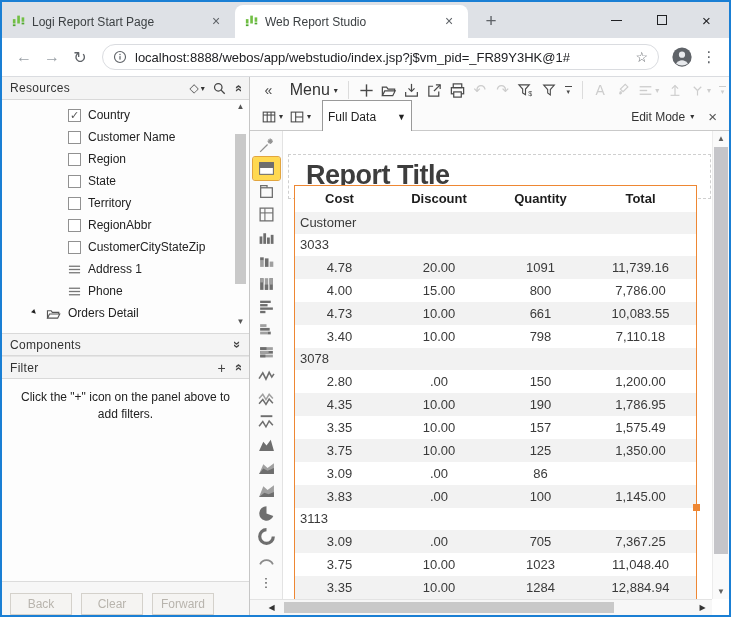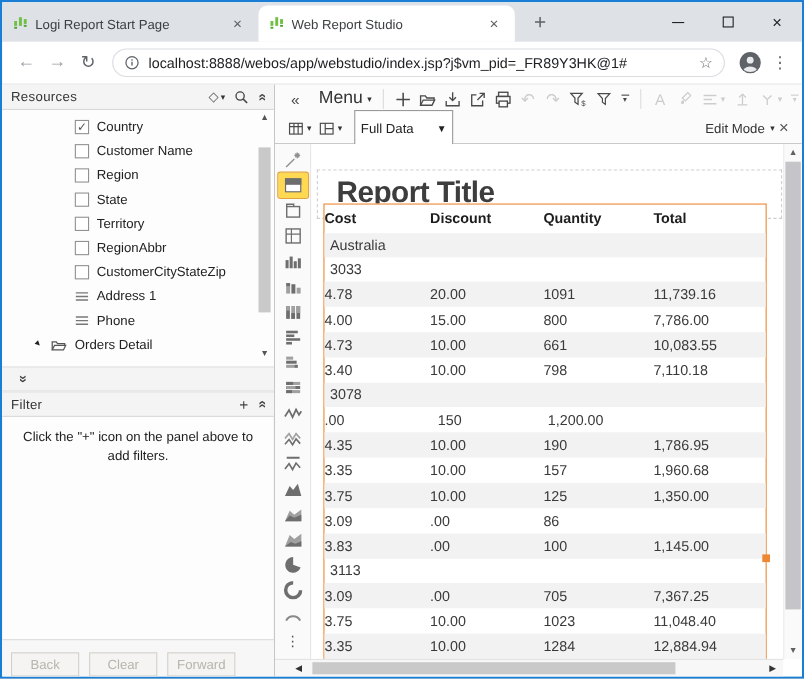--- a/index.html
+++ b/index.html
@@ -68,21 +68,21 @@
   .caret{ font-size:8px; color:#333; margin-left:2px; }
   .caret.gray{ color:#cdcdcd; }
   .mini-ovf{ display:inline-flex; flex-direction:column; align-items:center; line-height:5px; margin:0 3px; }
   .mini-ovf .bar{ width:7px; border-top:1px solid #4a4a4a; margin-bottom:2px; }
   .mini-ovf .car{ font-size:7px; color:#4a4a4a; }
   .mini-ovf.disabled .bar{ border-color:#cdcdcd; } .mini-ovf.disabled .car{ color:#cdcdcd; }
   .glyph-ic{ font-size:15px; }
   .select-box{ width:90px; height:20px; border:1px solid #9a9a9a; background:#fff; display:flex; align-items:center; font-size:12px; color:#222; padding:16px 5px; margin-left:8px; }
   .select-box .sel-val{ flex:1; }
   .select-box .sel-arrow{ font-size:9px; color:#222; }
-  .tb2-right{ margin-left:auto; display:flex; align-items:center; }
+  .tb2-right{ margin-left:auto; display:flex; align-items:center; gap:10px; }
   .editmode{ font-size:12px; color:#333; display:flex; align-items:center; gap:3px; }
   .xclose{ font-size:15px; color:#555; padding:0 4px; }
 
   .work{ flex:1; display:flex; min-height:0; }
   .palette{ width:33px; flex:0 0 auto; background:#fafafa; border-right:1px solid #e3e3e3; display:flex; flex-direction:column; align-items:center; padding-top:3px; }
   .pal-btn{ width:27px; height:23px; display:flex; align-items:center; justify-content:center; border-radius:2px; }
   .pal-btn.selected{ background:#ffd951; outline:1px solid #e2a53e; }
   .pal-btn svg{ display:block; }
   .pal-more{ font-size:13px; color:#555; }
 
@@ -91,21 +91,21 @@
   .report-title{ font-size:27px; font-weight:bold; color:#3d3d3d; margin:5px 0 0 17px; letter-spacing:-0.5px; }
 
   .rtable{ position:absolute; left:11px; top:54px; width:403px; border:1px solid #ee8733; background:#fff; }
   .t-row{ display:flex; }
   .t-row:nth-child(even){ background:#f2f2f2; }
   .t-head{ height:26px; font-weight:bold; }
   .t-head .t-cell{ line-height:26px; color:#1d1d1d; }
   .t-group{ height:22px; }
   .t-group .t-gcell{ width:100%; padding-left:5px; line-height:22px; font-size:13px; color:#3a3a3a; }
   .t-data{ height:23px; }
-  .t-cell{ font-size:13px; color:#3a3a3a; text-align:left; padding-right:7px; line-height:23px; }
+  .t-cell{ font-size:13px; color:#3a3a3a; text-align:center; padding-right:7px; line-height:23px; }
   .t-cell.c0{ width:96px; } .t-cell.c1{ width:103px; } .t-cell.c2{ width:100px; } .t-cell.c3{ width:100px; }
   .resize-handle{ position:absolute; right:-4px; top:318px; width:7px; height:7px; background:#ee8733; }
 
   .vscroll{ width:17px; flex:0 0 auto; background:#fafafa; border-left:1px solid #ececec; position:relative; }
   .vscroll .arr{ position:absolute; left:0; width:16px; height:15px; text-align:center; font-size:8px; color:#606060; line-height:15px; }
   .vscroll .thumb{ position:absolute; left:1px; width:14px; top:16px; bottom:45px; background:#c5c5c9; }
   .hscroll{ height:16px; flex:0 0 auto; background:#f7f7f7; border-top:1px solid #e3e3e3; position:relative; margin-right:17px; }
   .hscroll .arr{ position:absolute; top:0; width:15px; height:15px; text-align:center; font-size:8px; color:#333; line-height:15px; }
   .hscroll .thumb{ position:absolute; top:2px; height:11px; left:34px; width:330px; background:#c9c9c9; }
 </style>
@@ -256,20 +256,21 @@
             <span>Orders Detail</span>
           </div>
           <div class="minibar">
           <span class="arr" style="top:0">▲</span>
           <span class="thumb" style="top:32px; height:150px"></span>
           <span class="arr" style="bottom:0">▼</span>
         </div>
         </div>
 
       <div class="panel-header" style="border-top:1px solid #d9d9d9;">
+        <span class="ph-title">Components</span>
         <span class="ph-ic">
             <span class="chev-down">»</span>
           </span>
       </div>
 
       <div class="panel-header" style="border-top:1px solid #e5e5e5;">
         <span class="ph-title">Filter</span>
         <span class="ph-ic plus-sm">+</span>
         <span class="ph-ic">
             <span class="chev-up">»</span>
@@ -557,21 +558,21 @@
             <div class="report-title">Report Title</div>
           </div>
           <div class="rtable">
               <div class="t-row t-head">
                 <div class="t-cell c0">Cost</div>
                 <div class="t-cell c1">Discount</div>
                 <div class="t-cell c2">Quantity</div>
                 <div class="t-cell c3">Total</div>
               </div>
             <div class="t-row t-group">
-                <div class="t-gcell">Australia</div>
+                <div class="t-gcell">Customer</div>
               </div>
               <div class="t-row t-group">
                 <div class="t-gcell">3033</div>
               </div>
               <div class="t-row t-data">
                 <div class="t-cell c0">4.78</div>
                 <div class="t-cell c1">20.00</div>
                 <div class="t-cell c2">1091</div>
                 <div class="t-cell c3">11,739.16</div>
               </div>
@@ -590,35 +591,36 @@
               <div class="t-row t-data">
                 <div class="t-cell c0">3.40</div>
                 <div class="t-cell c1">10.00</div>
                 <div class="t-cell c2">798</div>
                 <div class="t-cell c3">7,110.18</div>
               </div>
               <div class="t-row t-group">
                 <div class="t-gcell">3078</div>
               </div>
               <div class="t-row t-data">
+                <div class="t-cell c0">2.80</div>
                 <div class="t-cell c1">.00</div>
                 <div class="t-cell c2">150</div>
                 <div class="t-cell c3">1,200.00</div>
               </div>
               <div class="t-row t-data">
                 <div class="t-cell c0">4.35</div>
                 <div class="t-cell c1">10.00</div>
                 <div class="t-cell c2">190</div>
                 <div class="t-cell c3">1,786.95</div>
               </div>
               <div class="t-row t-data">
                 <div class="t-cell c0">3.35</div>
                 <div class="t-cell c1">10.00</div>
                 <div class="t-cell c2">157</div>
-                <div class="t-cell c3">1,960.68</div>
+                <div class="t-cell c3">1,575.49</div>
               </div>
               <div class="t-row t-data">
                 <div class="t-cell c0">3.75</div>
                 <div class="t-cell c1">10.00</div>
                 <div class="t-cell c2">125</div>
                 <div class="t-cell c3">1,350.00</div>
               </div>
               <div class="t-row t-data">
                 <div class="t-cell c0">3.09</div>
                 <div class="t-cell c1">.00</div>

